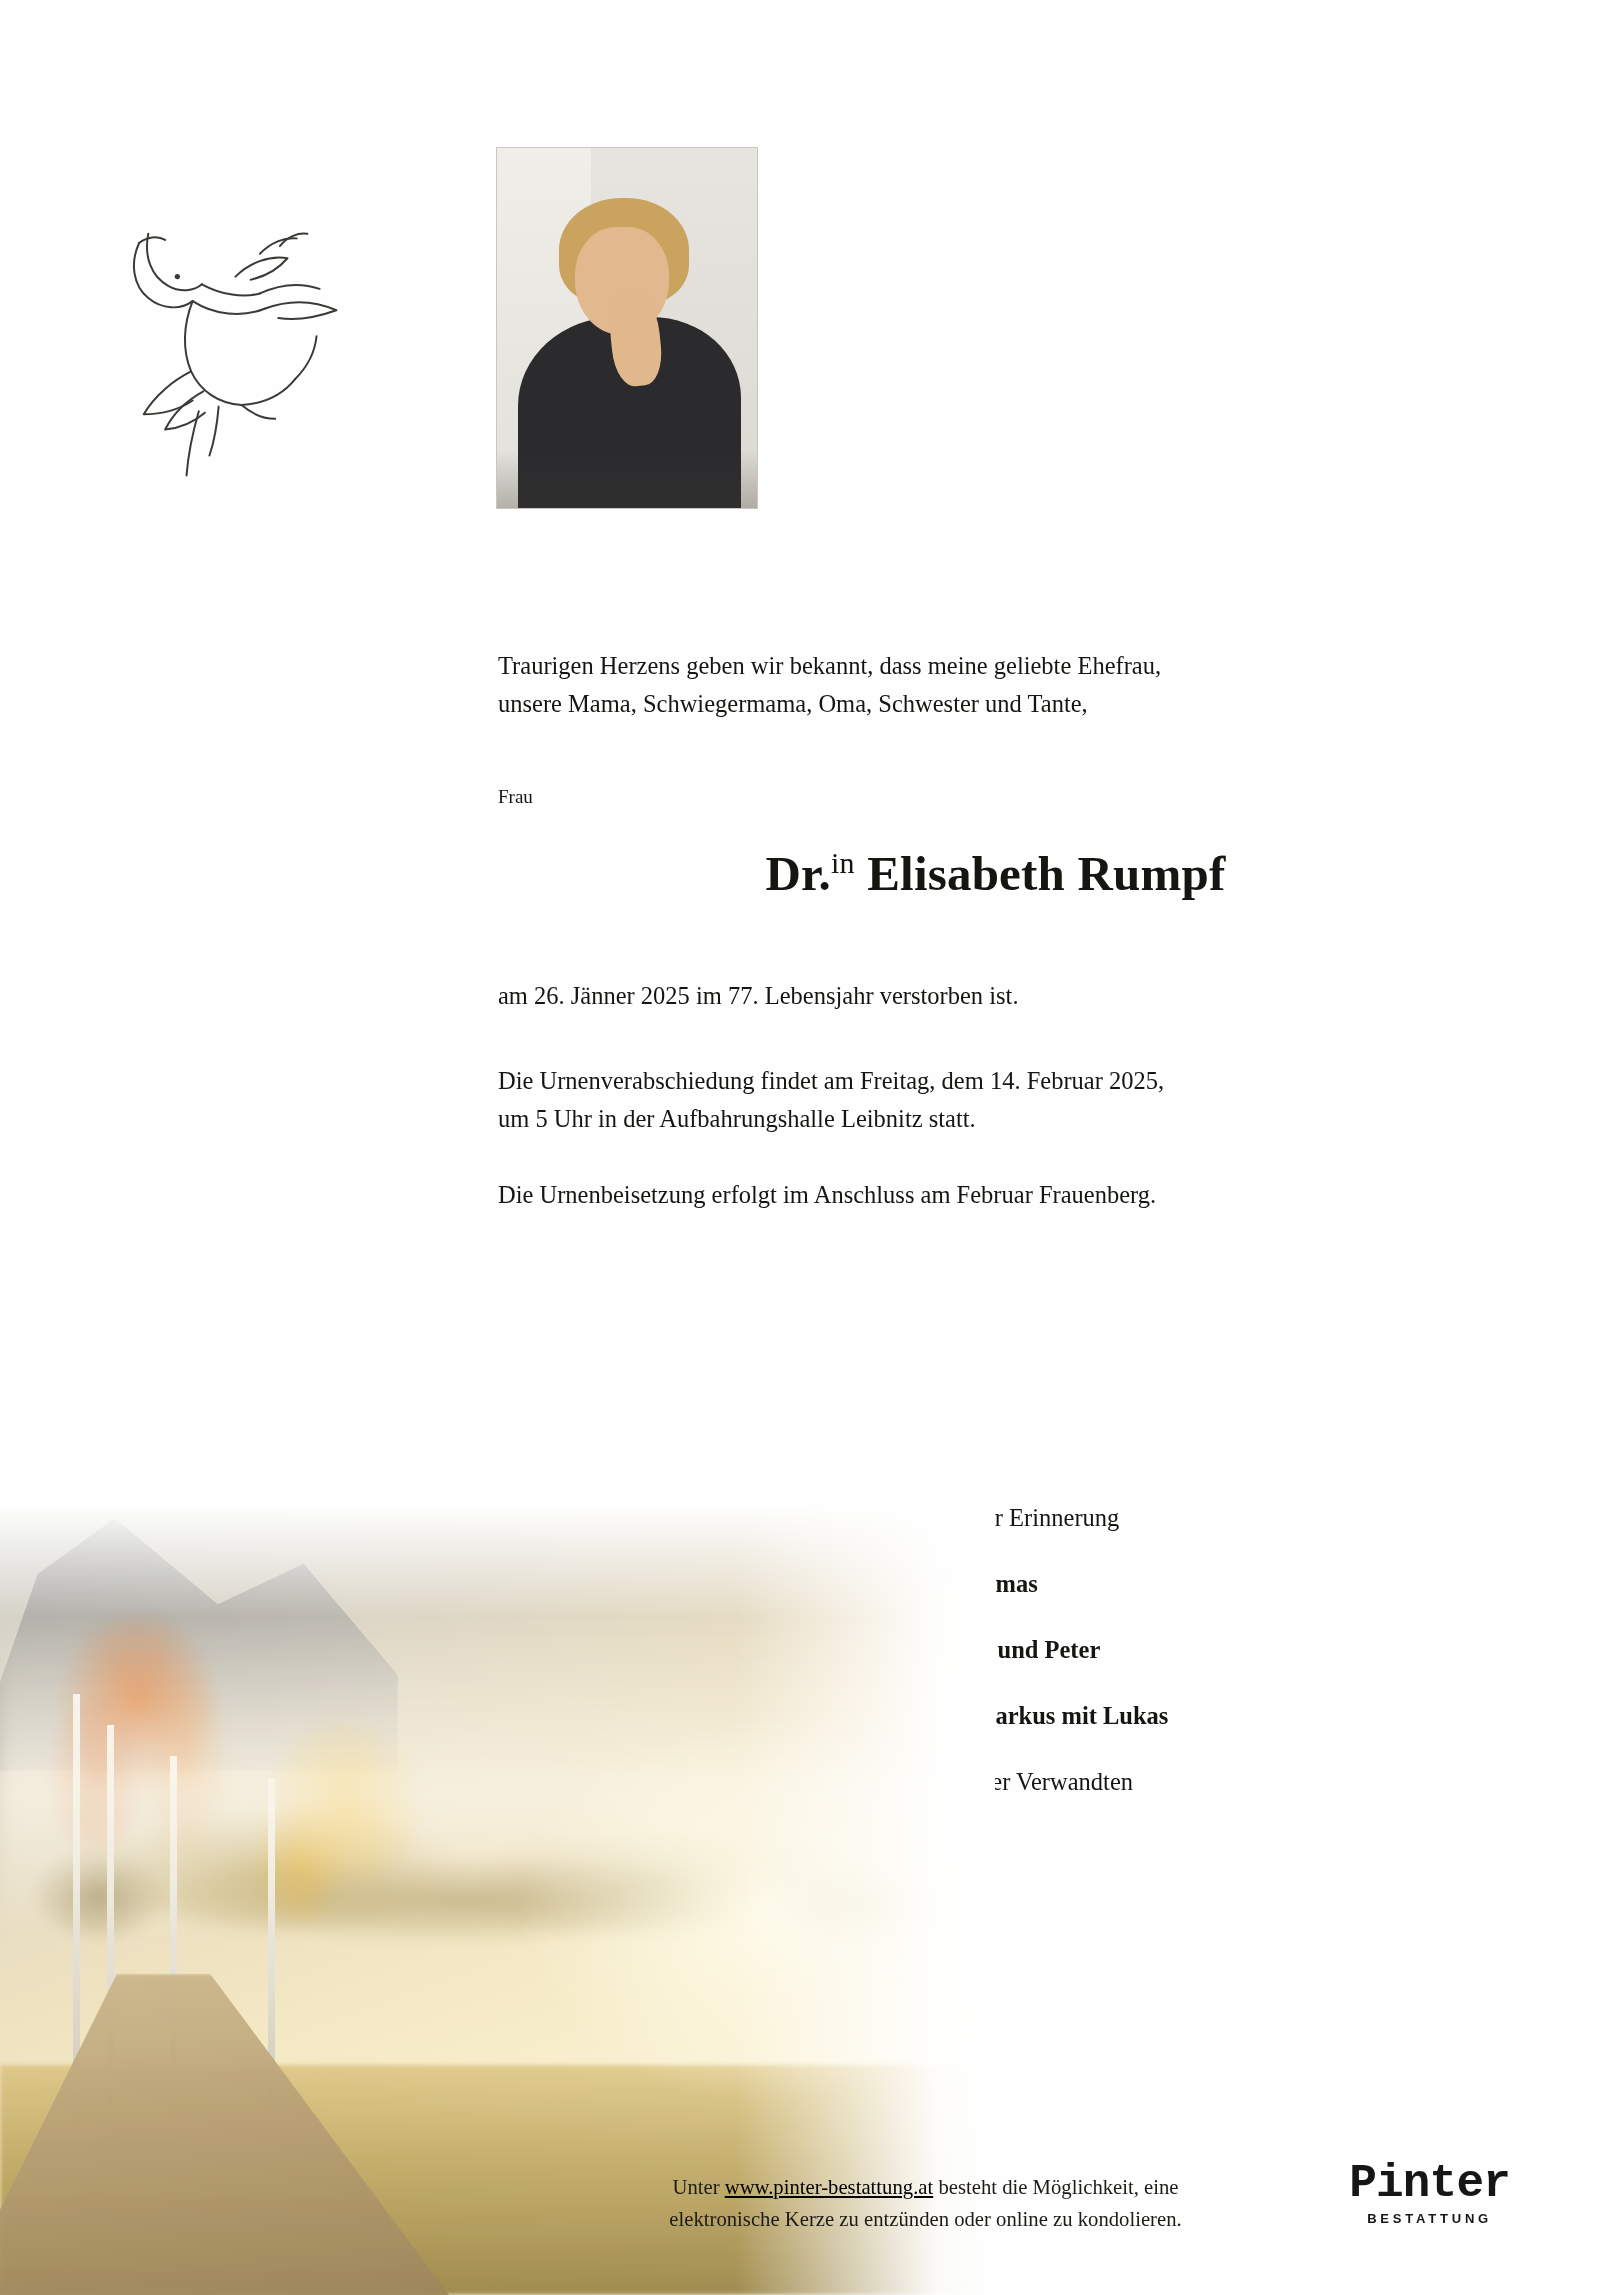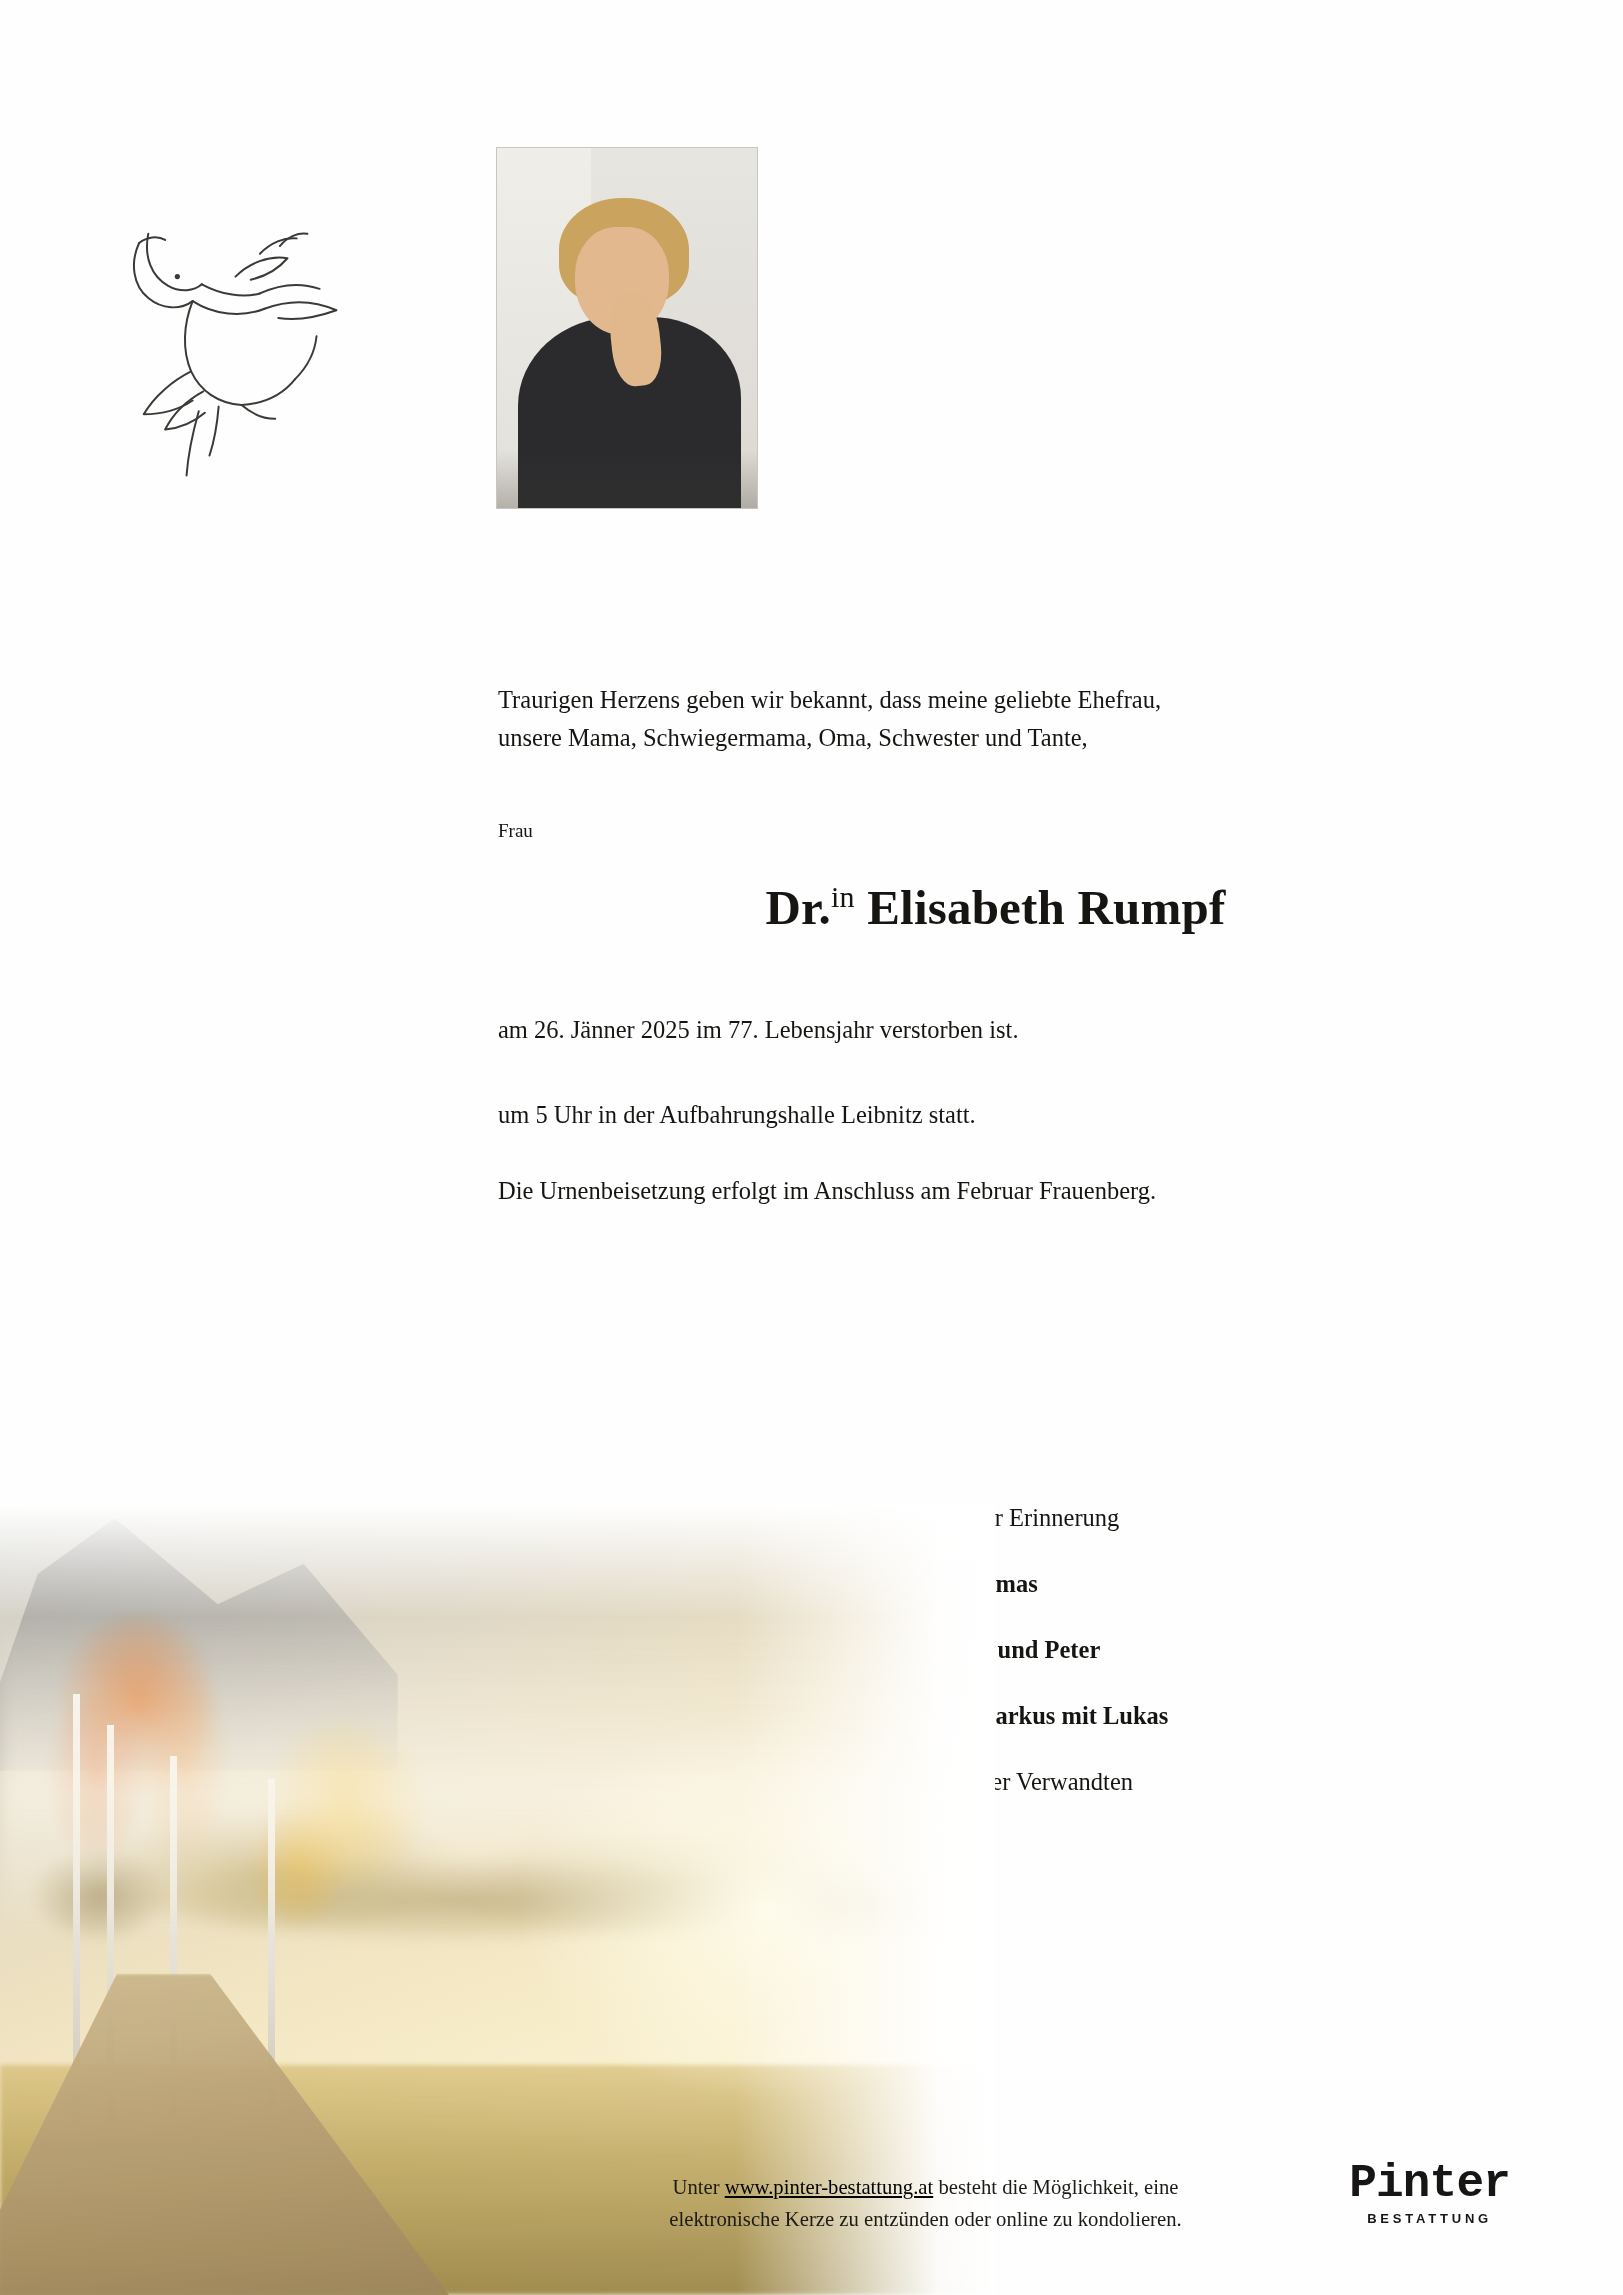--- a/index.html
+++ b/index.html
@@ -115,21 +115,20 @@
   }
 
   
   .main {
     position: absolute;
     left: 498px;
     top: 647px;
     width: 995px;
     font-size: 24.5px;
     line-height: 38px;
-    margin-top: 34px;
   }
   .main .intro { }
   .main .frau {
     text-align: left;
     margin-top: 55px;
     font-size: 19px;
   }
   .main .name {
     text-align: center;
     margin-top: 27.6px;
@@ -365,20 +364,21 @@
     <div class="frau">Frau</div>
 
     <div class="name">
       <span>Dr.</span><sup>in</sup>
       <span>Elisabeth Rumpf</span>
     </div>
 
     <div class="death">am 26. Jänner 2025 im 77. Lebensjahr verstorben ist.</div>
 
     <div class="farewell">
+      <div>Die Urnenverabschiedung findet am Freitag, dem 14. Februar 2025,</div>
       <div>um 5 Uhr in der Aufbahrungshalle Leibnitz statt.</div>
     </div>
 
     <div class="burial">Die Urnenbeisetzung erfolgt im Anschluss am Februar Frauenberg.</div>
   </div>
 
   <div class="memorial">
     <div class="lead">In liebevoller Erinnerung</div>
     <div class="nm">Thomas</div>
     <div class="nm">Charlotte und Peter</div>

